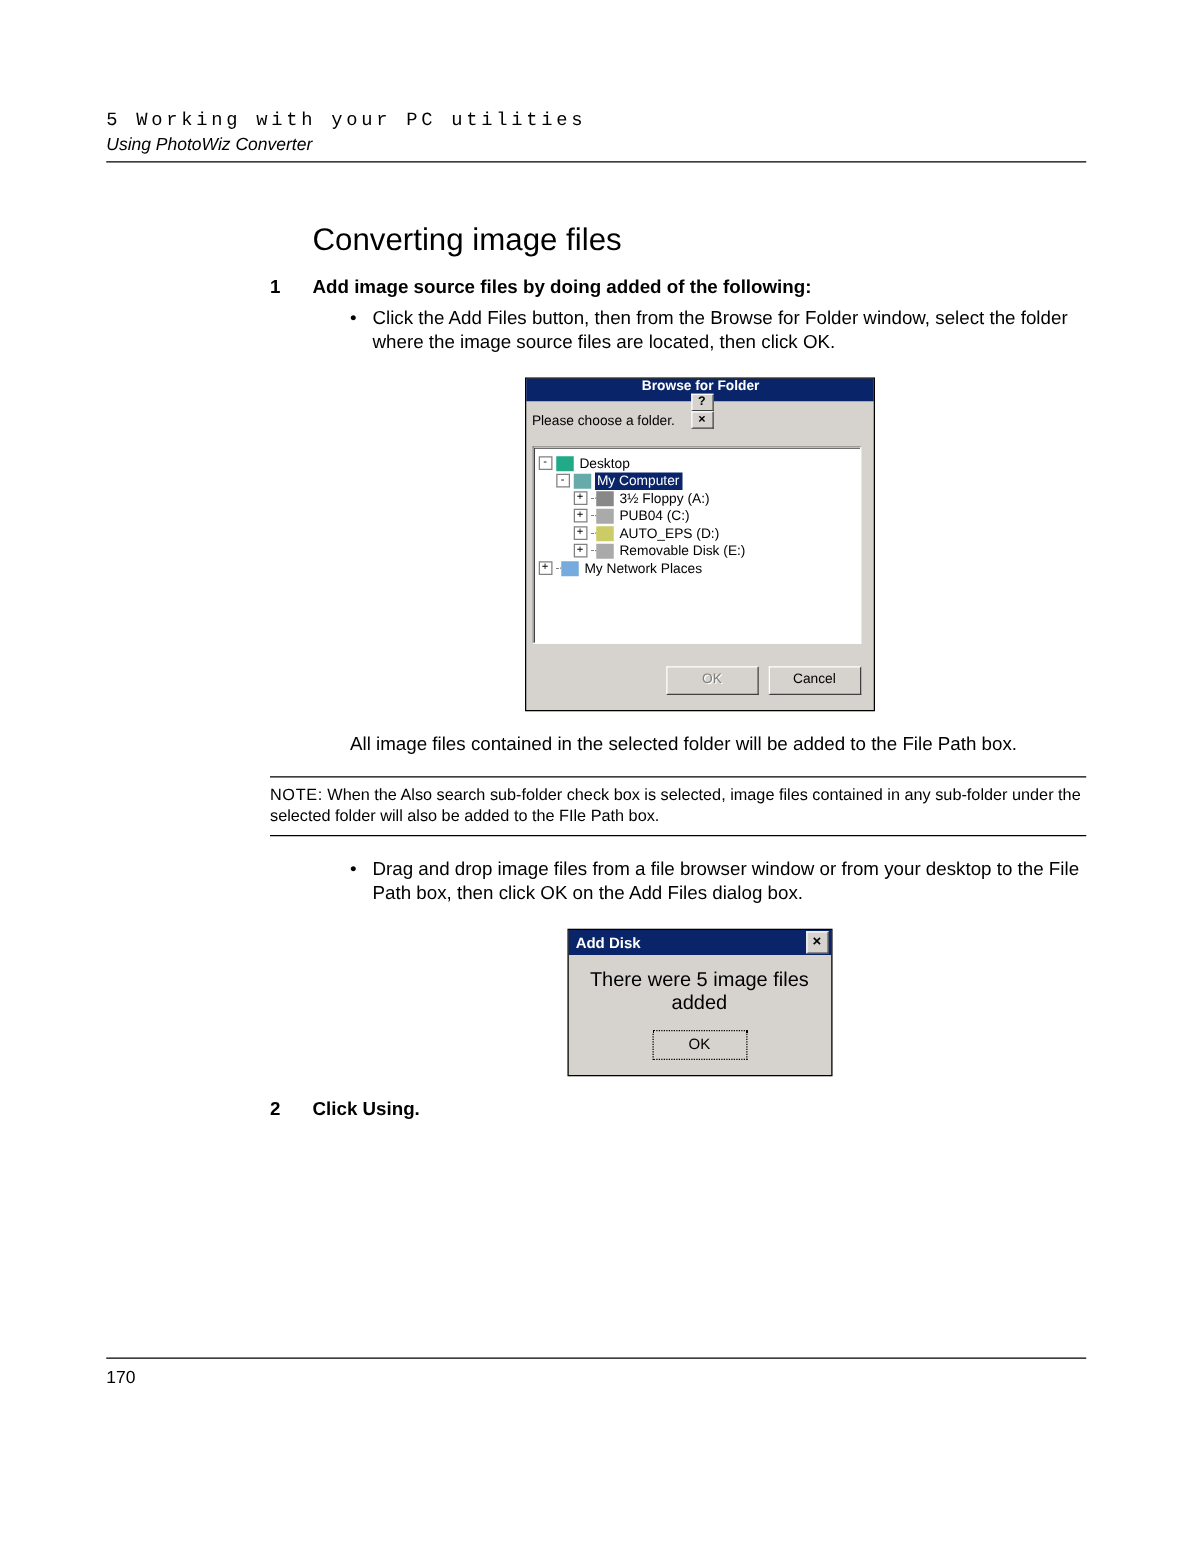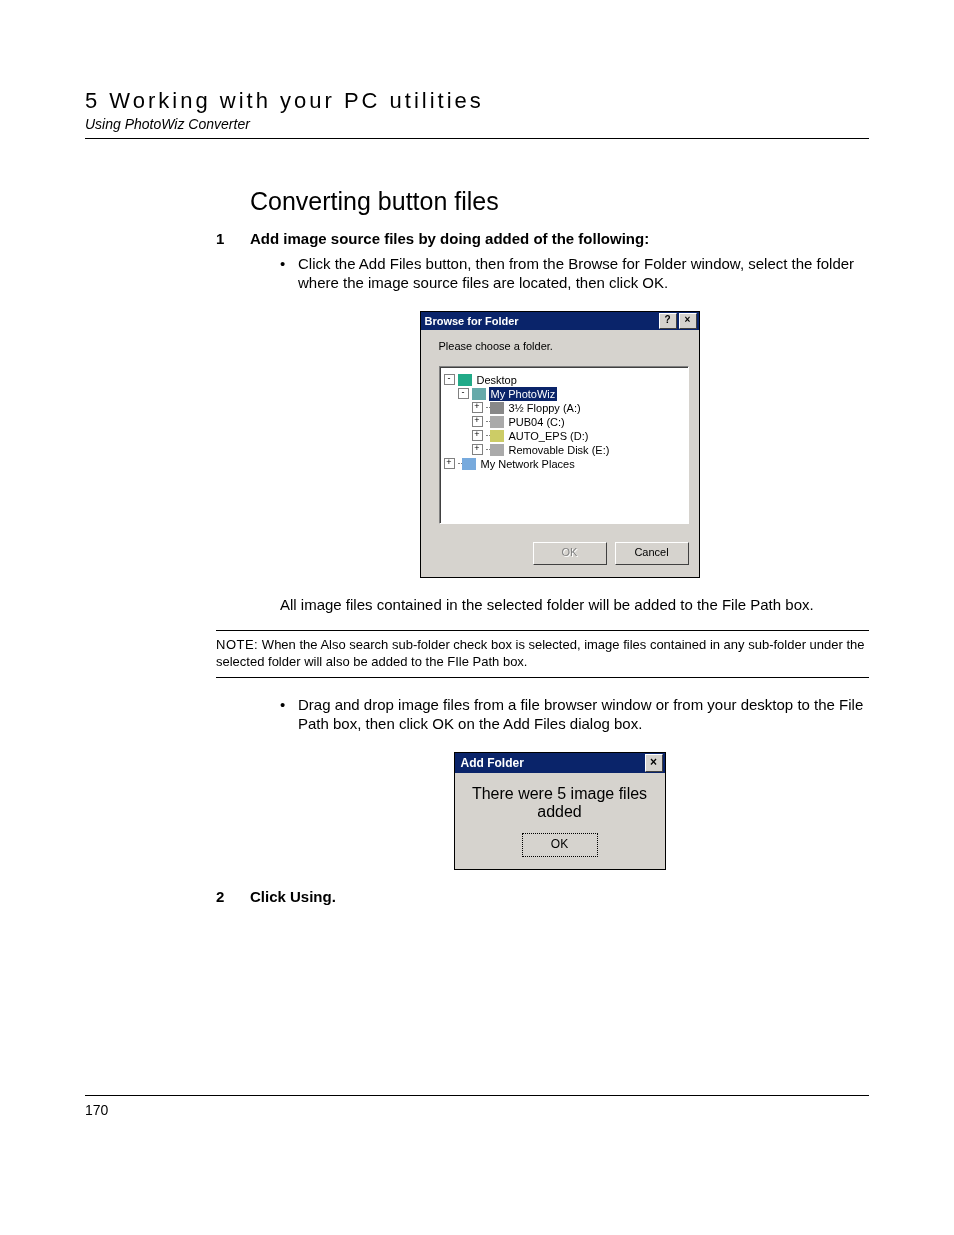--- a/index.html
+++ b/index.html
@@ -13,23 +13,24 @@
   .page {
     padding: 88px 85px 40px 85px;
     box-sizing: border-box;
   }
   .header {
     border-bottom: 1.5px solid #000;
     padding-bottom: 6px;
     margin-bottom: 48px;
   }
   .chapter {
-    font-size: 22px;
+    font-size: 15px;
     letter-spacing: 3px;
     font-weight: 400;
+    font-family: Liberation Mono, monospace;
   }
   .subtitle {
     font-size: 14px;
     font-style: italic;
     margin-top: 2px;
   }
   .content {
     margin-left: 165px;
   }
   .section-title {
@@ -79,38 +80,39 @@
   }
   .bff-titlebar {
     background: #0a246a;
     color: #fff;
     display: flex;
     align-items: center;
     height: 18px;
     padding: 0 2px 0 4px;
     font-size: 11px;
     font-weight: 700;
+    flex-direction: column;
   }
   .bff-title { flex:1; }
   .bff-btn {
     width: 16px;
     height: 14px;
     background: #d6d3ce;
     border: 1px solid #fff;
     border-right-color:#404040;
     border-bottom-color:#404040;
     margin-left: 2px;
     font-size: 10px;
     line-height: 12px;
     text-align: center;
     color:#000;
     font-weight:700;
   }
   .bff-body {
-    padding: 10px 10px 8px 18px;
+    padding: 10px 10px 8px 5px;
     font-size: 11px;
   }
   .bff-instr { margin-bottom: 14px; }
   .bff-tree {
     background: #fff;
     border: 1px solid #808080;
     border-right-color:#fff;
     border-bottom-color:#fff;
     box-shadow: inset 1px 1px 0 #404040;
     height: 158px;
@@ -182,21 +184,21 @@
 <body>
 
 <div class="page">
 
   <div class="header">
     <div class="chapter">5 Working with your PC utilities</div>
     <div class="subtitle">Using PhotoWiz Converter</div>
   </div>
 
   <div class="content">
-    <div class="section-title">Converting button files</div>
+    <div class="section-title">Converting image files</div>
 
     <div class="step">
       <div class="step-num">1</div>
       <div class="step-text">Add image source files by doing added of the following:</div>
     </div>
 
     <div class="bullet">
       <div class="bullet-dot">•</div>
       <div class="bullet-text">Click the Add Files button, then from the Browse for Folder window, select the folder where the image source files are located, then click OK.</div>
     </div>
@@ -212,21 +214,21 @@
           <div class="bff-instr">Please choose a folder.</div>
           <div class="bff-tree">
             <div class="tree-row" style="padding-left:0">
               <span class="tree-expander">-</span>
               <span class="tree-icon ico-desktop"></span>
               <span class="tree-label">Desktop</span>
             </div>
             <div class="tree-row" style="padding-left:14px">
               <span class="tree-expander">-</span>
               <span class="tree-icon ico-computer"></span>
-              <span class="tree-label tree-sel">My PhotoWiz</span>
+              <span class="tree-label tree-sel">My Computer</span>
             </div>
             <div class="tree-row" style="padding-left:28px">
               <span class="tree-expander">+</span>
               <span class="tree-dotted" style="width:4px"></span>
               <span class="tree-icon ico-floppy"></span>
               <span class="tree-label">3½ Floppy (A:)</span>
             </div>
             <div class="tree-row" style="padding-left:28px">
               <span class="tree-expander">+</span>
               <span class="tree-dotted" style="width:4px"></span>
@@ -268,21 +270,21 @@
     </div>
 
     <div class="bullet">
       <div class="bullet-dot">•</div>
       <div class="bullet-text">Drag and drop image files from a file browser window or from your desktop to the File Path box, then click OK on the Add Files dialog box.</div>
     </div>
 
     <div class="figure-wrap">
       <div class="af">
         <div class="af-titlebar">
-          <span class="af-title">Add Folder</span>
+          <span class="af-title">Add Disk</span>
           <span class="bff-btn" style="height:16px;line-height:14px;font-size:12px">×</span>
         </div>
         <div class="af-body">There were 5 image files added</div>
         <div class="af-footer">
           <div class="af-ok">OK</div>
         </div>
       </div>
     </div>
 
     <div class="step" style="margin-top:18px">

